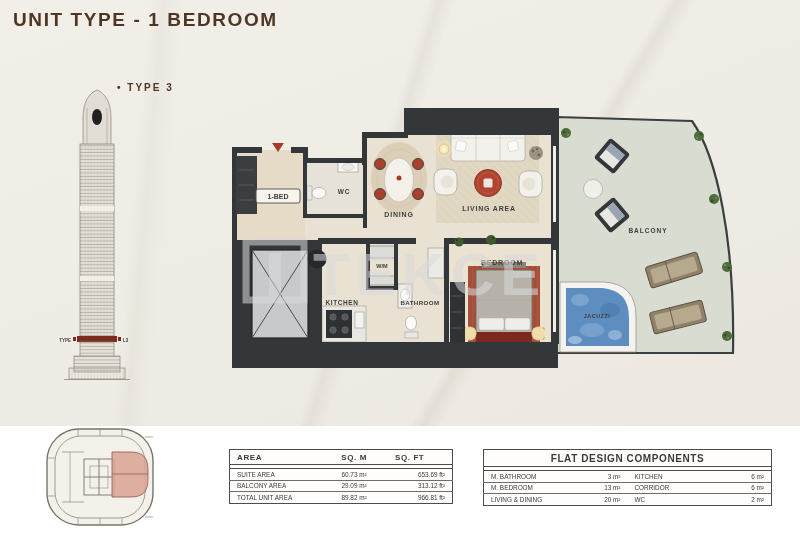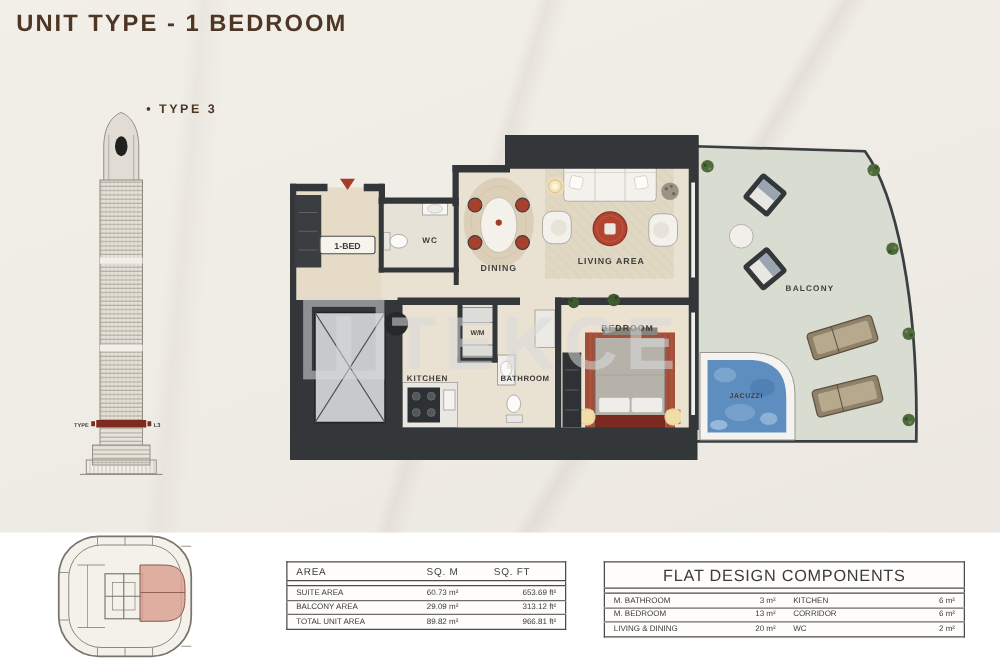--- a/index.html
+++ b/index.html
@@ -14,33 +14,33 @@
   }
   .hdr{position:absolute;left:13px;top:9px;color:#4e3625;}
   .hdr h1{margin:0;font-size:19px;font-weight:600;letter-spacing:1.6px;}
   .hdr .sub{position:absolute;left:104px;top:29px;font-size:10px;font-weight:600;letter-spacing:2px;white-space:nowrap;margin-top:44px;}
   svg{position:absolute;left:0;top:0;}
   .lbl{font-family:"Liberation Sans",sans-serif;font-weight:bold;fill:#3d3d3d;}
   .wm-text{font-family:"Liberation Sans",sans-serif;font-weight:bold;fill:#d9dadc;letter-spacing:6px;}
   
   table.tbl{position:absolute;border-collapse:collapse;table-layout:fixed;
     background:rgba(253,252,249,.62);border:1.2px solid #4c4c4c;color:#3b3b3b;}
-  table.tbl th{font-size:8px;font-weight:400;letter-spacing:.6px;padding:3px 7px 2px;border-bottom:1px solid #4c4c4c;}
+  table.tbl th{font-size:8px;font-weight:700;letter-spacing:.6px;padding:3px 7px 2px;border-bottom:1px solid #4c4c4c;}
   table.tbl tr.sp td{height:3px;padding:0;border-bottom:1px solid #4c4c4c;}
   table.tbl tbody td{font-size:6.4px;padding:1.8px 7px;border-bottom:.8px solid #6d6d6d;white-space:nowrap;}
   table.tbl tbody tr:last-child td{border-bottom:none;}
   #tbl-area{left:229px;top:449px;width:224px;}
   #tbl-area th:nth-child(1){text-align:left;width:42%;}
   #tbl-area th:nth-child(2){width:30%;}
   #tbl-area th:nth-child(3){text-align:left;width:28%;}
   #tbl-area td:nth-child(1){text-align:left;}
   #tbl-area td:nth-child(2){text-align:center;}
   #tbl-area td:nth-child(3){text-align:right;}
   #tbl-comp{left:483px;top:449px;width:289px;}
-  #tbl-comp th{text-align:center;font-size:13px;}
+  #tbl-comp th{text-align:center;font-size:10px;}
   #tbl-comp td:nth-child(1){width:35%;text-align:left;}
   #tbl-comp td:nth-child(2){width:15%;text-align:right;}
   #tbl-comp td:nth-child(3){width:32%;text-align:left;}
   #tbl-comp td:nth-child(4){width:18%;text-align:right;}
 </style>
 </head>
 <body>
 
 <div class="page">
 

